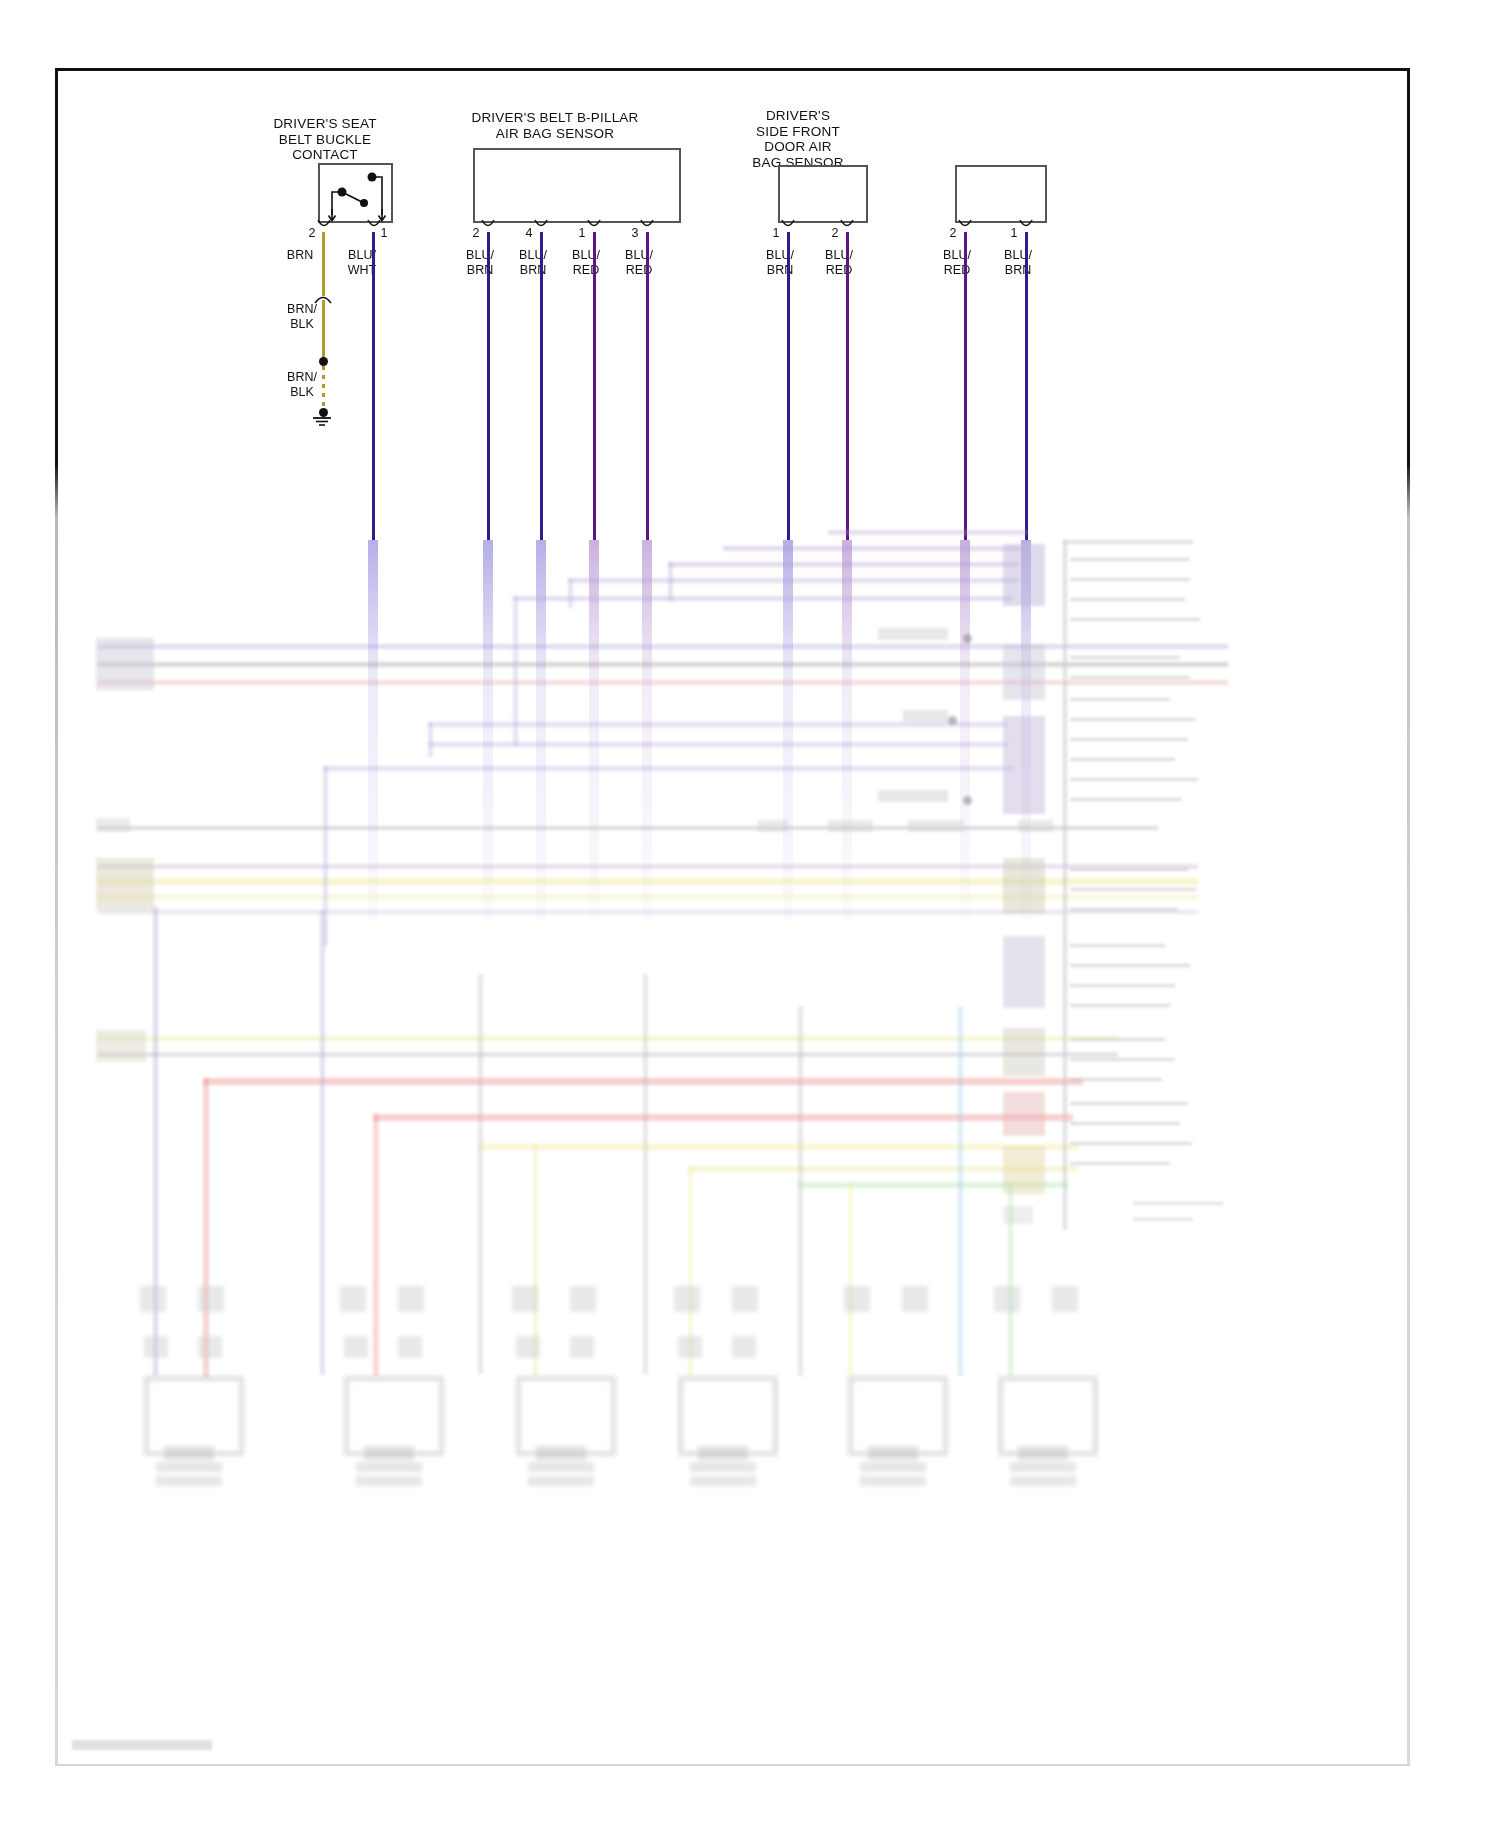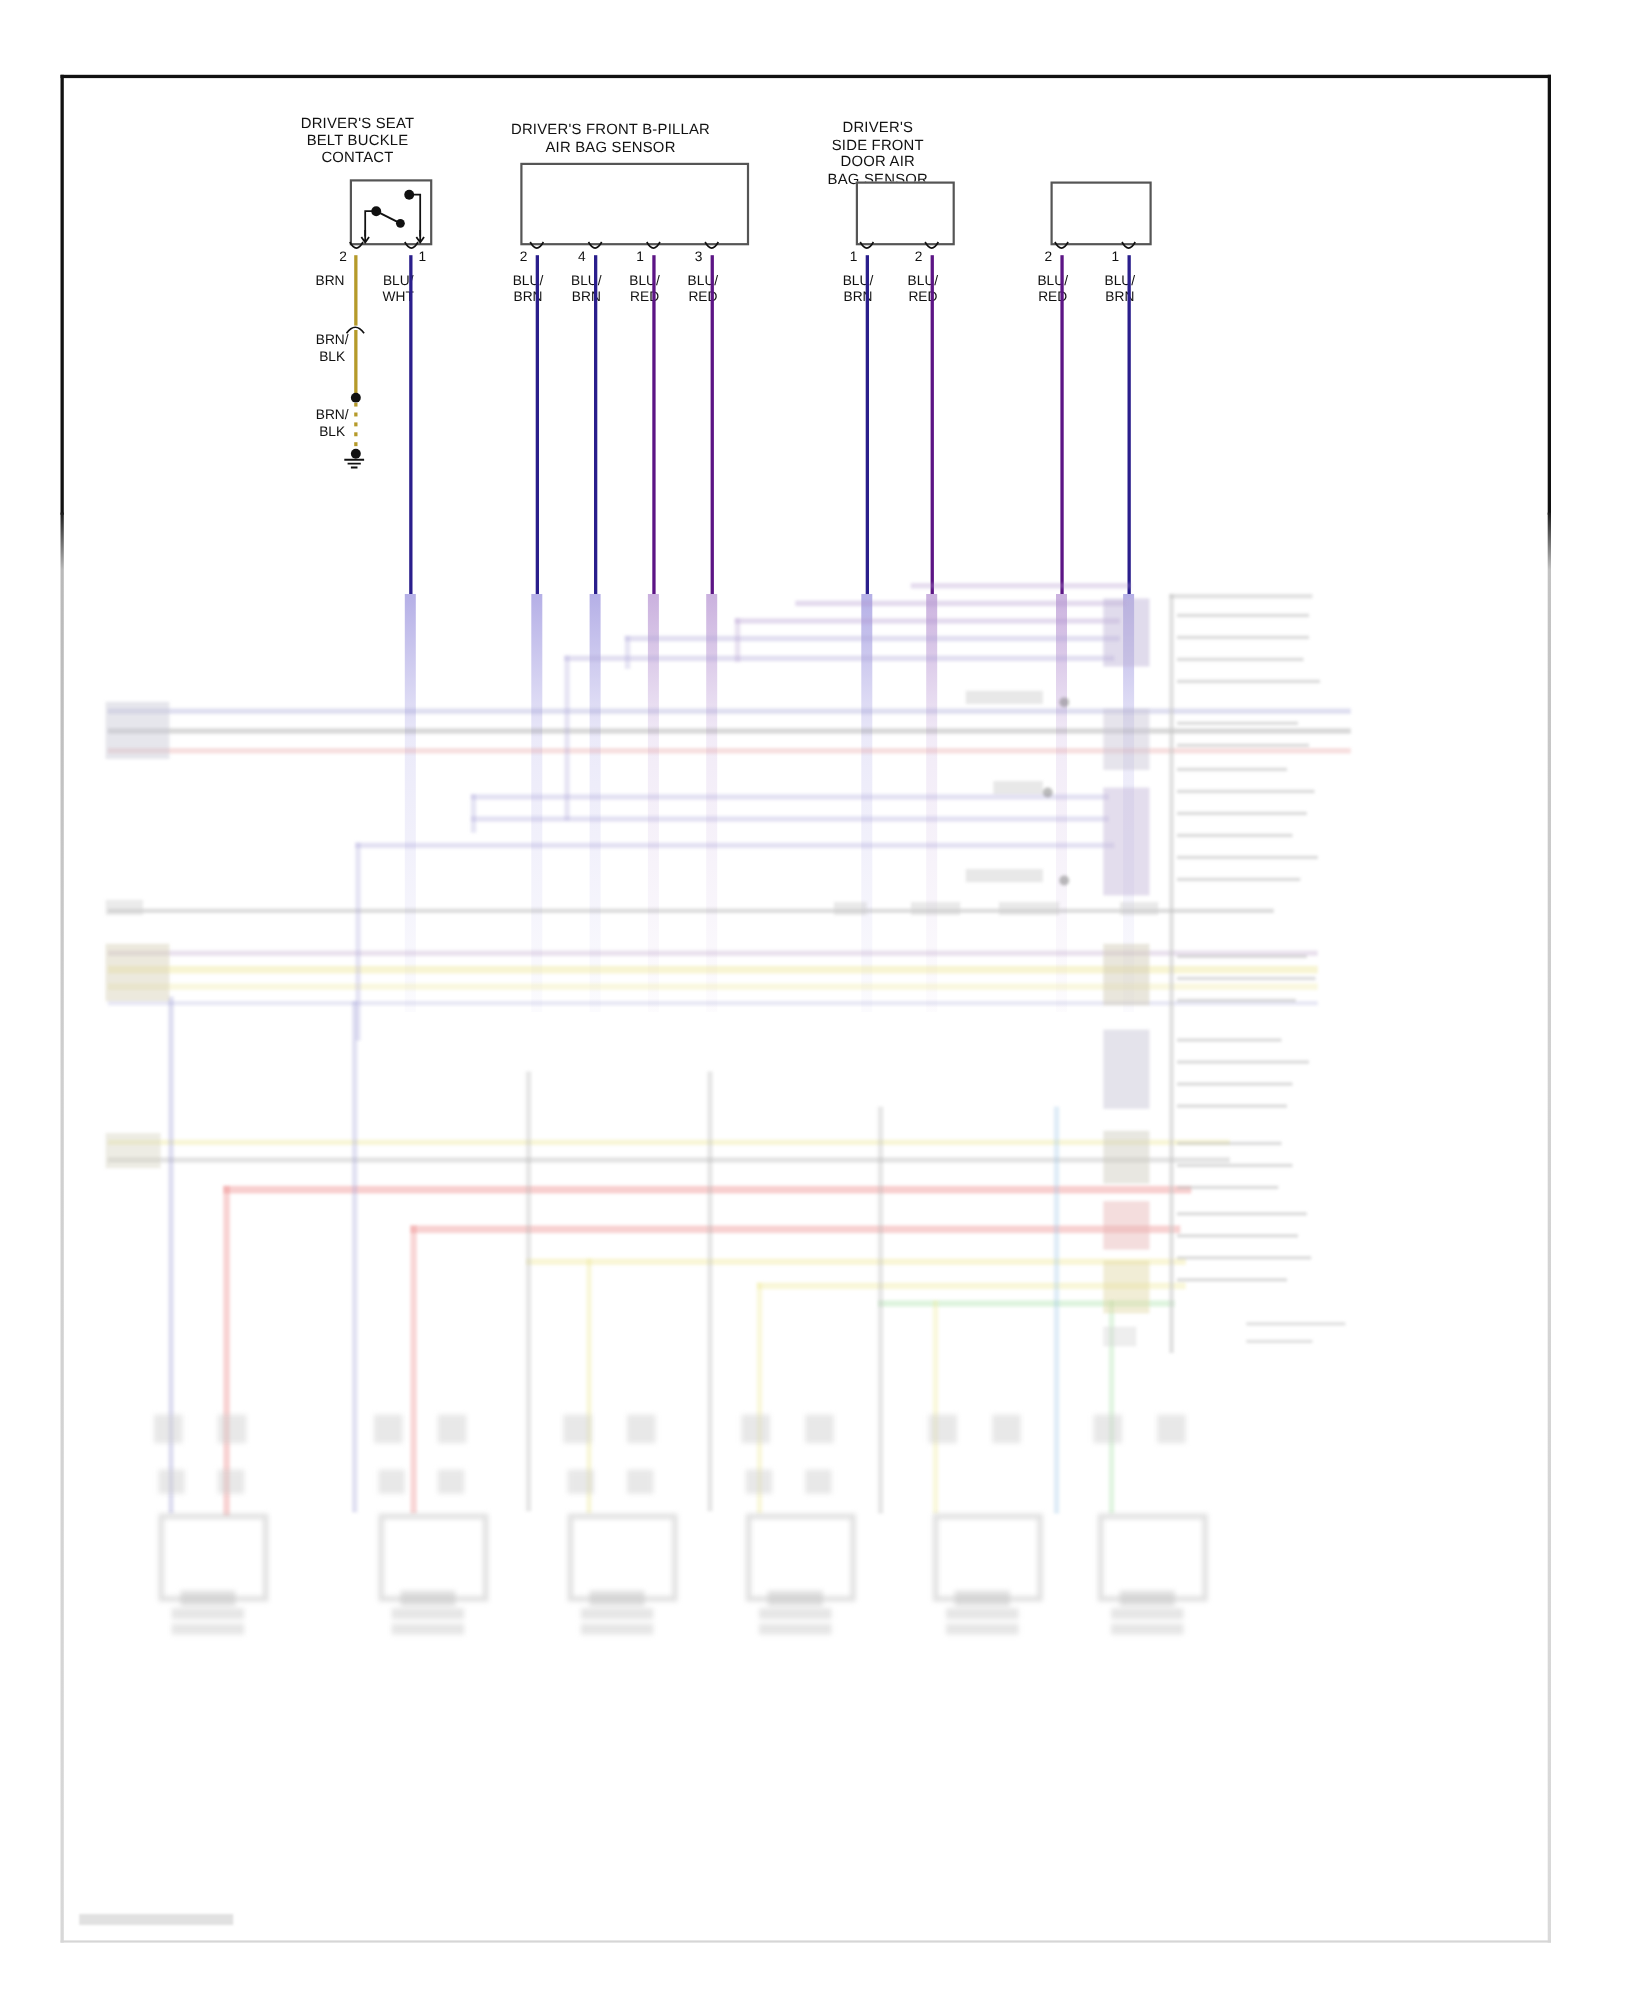--- a/index.html
+++ b/index.html
@@ -91,21 +91,21 @@
 
 <div id="page">
 
   <div class="frame-top"></div>
   <div class="frame-left"></div>
   <div class="frame-right"></div>
   <div class="frame-left-fade"></div>
   <div class="frame-right-fade"></div>
   <div class="frame-bottom-fade"></div>
 
-  <div class="comp-title" style="left:235px;top:104px;width:180px;text-align:center;">DRIVER'S SEAT
+  <div class="comp-title" style="left:235px;top:116px;width:180px;text-align:center;">DRIVER'S SEAT
 BELT BUCKLE
 CONTACT</div>
 
   <div class="comp-box" style="left:318px;top:163px;width:75px;height:60px;"></div>
 
   <svg style="position:absolute;left:318px;top:163px;" width="75" height="60">
     <circle cx="54" cy="14" r="4.5" fill="#111"></circle>
     <path d="M54 14 L64 14 L64 52" stroke="#111" stroke-width="1.6" fill="none"></path>
     <circle cx="24" cy="29" r="4.5" fill="#111"></circle>
     <path d="M24 29 L14 29 L14 52" stroke="#111" stroke-width="1.6" fill="none"></path>
@@ -145,21 +145,21 @@
   <div class="dot" style="left:318.5px;top:408px;"></div>
   <svg style="position:absolute;left:309px;top:416px;" width="26" height="14">
     <line x1="4" y1="2" x2="22" y2="2" stroke="#111" stroke-width="1.8"></line>
     <line x1="7" y1="5.5" x2="19" y2="5.5" stroke="#111" stroke-width="1.6"></line>
     <line x1="10" y1="9" x2="16" y2="9" stroke="#111" stroke-width="1.6"></line>
   </svg>
 
   <div class="wire w-blu" style="left:372px;top:232px;height:308px;"></div>
   <div class="wire-fade f-blu" style="left:368px;top:540px;height:380px;"></div>
 
-  <div class="comp-title" style="left:420px;top:110px;width:270px;">DRIVER'S FRONT B-PILLAR
+  <div class="comp-title" style="left:420px;top:110px;width:270px;">DRIVER'S BELT B-PILLAR
 AIR BAG SENSOR</div>
 
   <div class="comp-box" style="left:473px;top:148px;width:208px;height:75px;"></div>
 
   <svg style="position:absolute;left:472px;top:219px;" width="32" height="16">
     <path d="M10 1 Q16 12 22 1" stroke="#111" stroke-width="1.5" fill="none"></path>
     </svg>
   <svg style="position:absolute;left:525px;top:219px;" width="32" height="16">
     <path d="M10 1 Q16 12 22 1" stroke="#111" stroke-width="1.5" fill="none"></path>
     </svg>

